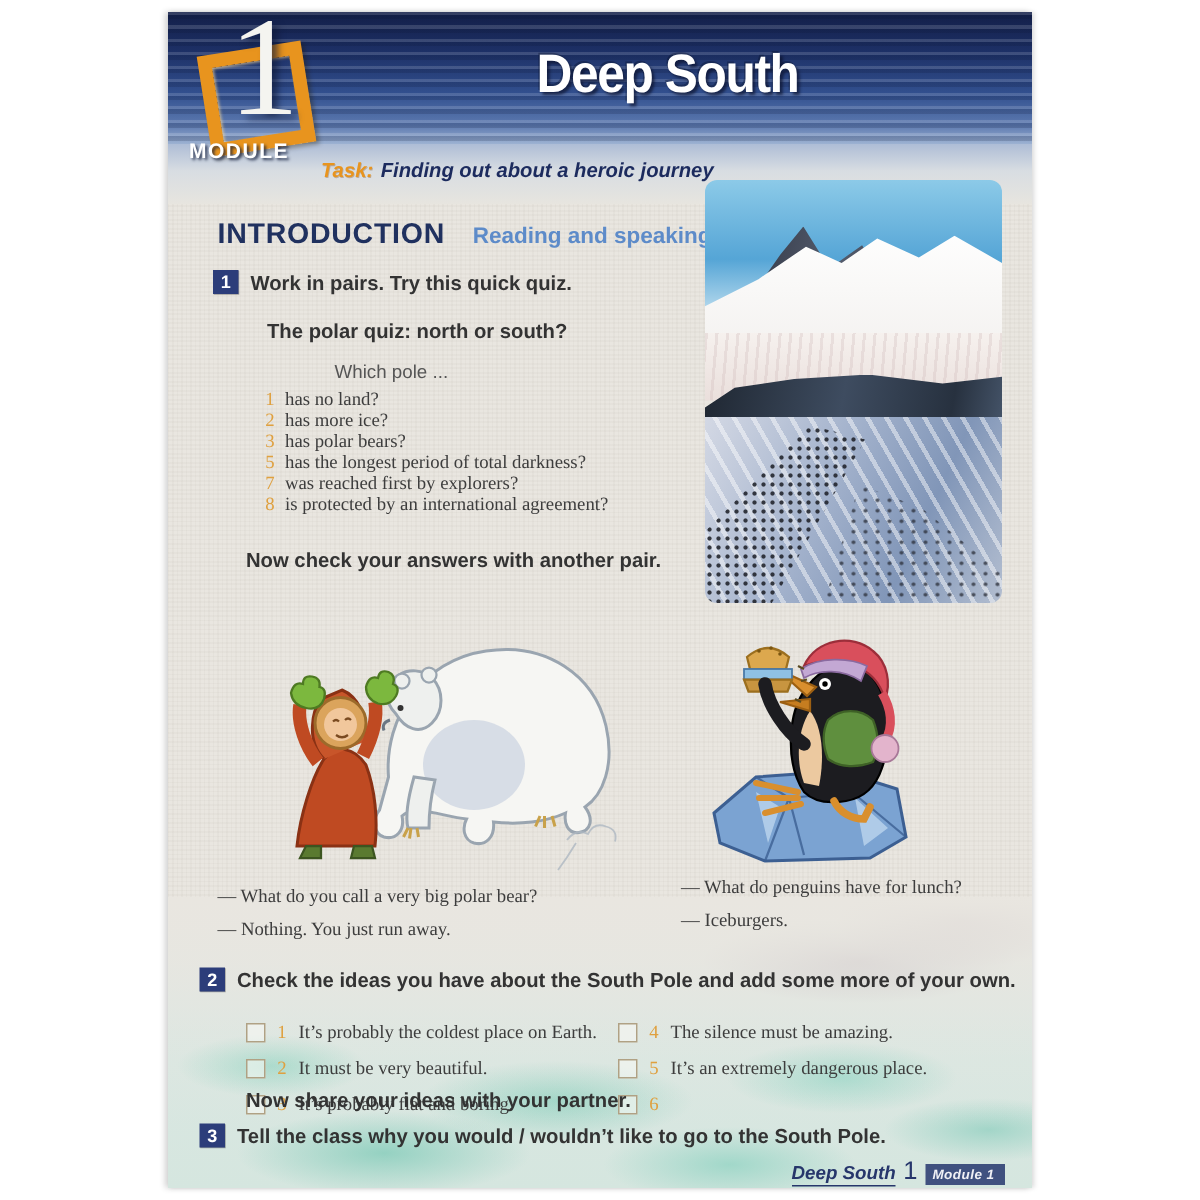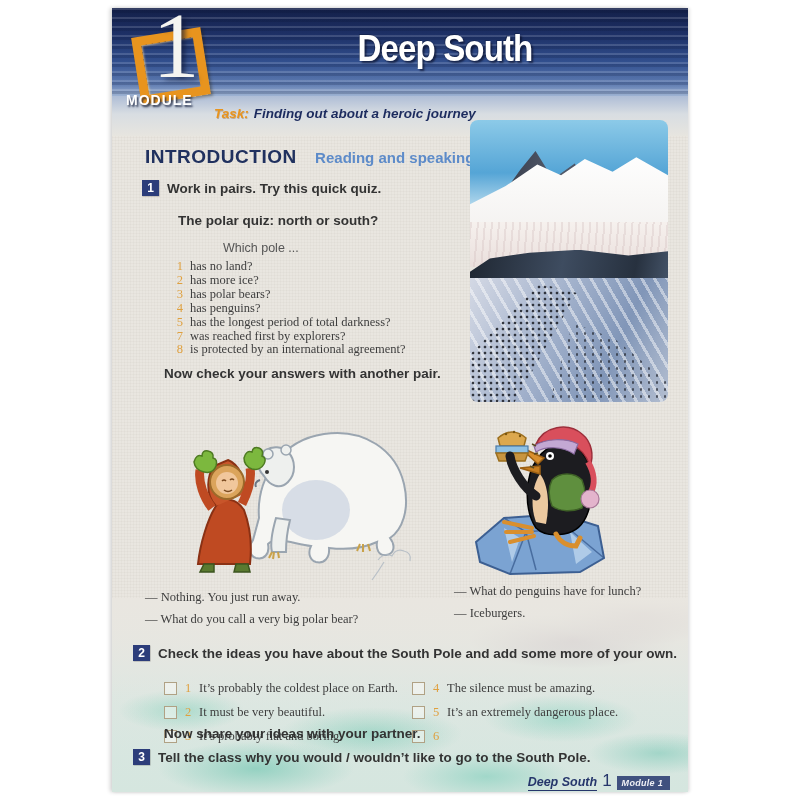--- a/index.html
+++ b/index.html
@@ -192,21 +192,20 @@
     <div class="ex-row" style="left:30px; top:172px;">
       <div class="ex-marker">1</div>
       <div class="ex-instruction">Work in pairs. Try this quick quiz.</div>
     </div>
     <div class="quiz-title">The polar quiz: north or south?</div>
     <div class="quiz-lead">Which pole ...</div>
     <ol class="quiz-list">
       <li><span class="q-num">1</span><span>has no land?</span></li>
       <li><span class="q-num">2</span><span>has more ice?</span></li>
       <li><span class="q-num">3</span><span>has polar bears?</span></li>
-      <li><span class="q-num">4</span><span>has penguins?</span></li>
       <li><span class="q-num">5</span><span>has the longest period of total darkness?</span></li>
       <li><span class="q-num">7</span><span>was reached first by explorers?</span></li>
       <li><span class="q-num">8</span><span>is protected by an international agreement?</span></li>
     </ol>
     <div class="check-line">Now check your answers with another pair.</div>
 
     <svg class="cartoon cartoon-left" width="262" height="188" viewBox="0 0 262 188">
 
       <path d="M95 120 C92 80 118 42 160 36 C200 30 232 52 240 86 C246 112 238 132 226 140 C232 148 230 156 222 157 C214 158 212 150 213 144 C200 150 182 152 165 150 C166 160 160 166 152 164 C145 162 144 154 147 148 C130 146 112 138 104 146 C106 156 100 162 92 160 C85 158 84 148 89 142 Z" fill="#f6f6f3" stroke="#9aa5b0" stroke-width="2"></path>
 
@@ -268,22 +267,22 @@
       <circle cx="80" cy="36" r="1.2" fill="#7a5510"></circle>
       <path d="M92 44 l4 2 M94 54 l4 -1 M90 66 l4 2" stroke="#5a4a20" stroke-width="1.5"></path>
 
       <path d="M96 96 C84 88 72 70 70 56" stroke="#1c1c20" stroke-width="9" fill="none" stroke-linecap="round"></path>
 
       <path d="M92 128 L64 122 M92 132 L66 132 M94 136 L70 142" stroke="#d98f2e" stroke-width="4" stroke-linecap="round"></path>
       <path d="M116 134 C120 142 128 146 136 146 L140 138" stroke="#d98f2e" stroke-width="5" fill="none" stroke-linecap="round"></path>
     </svg>
 
     <div class="caption cap-left">
+      <div>— What do you call a very big polar bear?</div>
       <div>— Nothing. You just run away.</div>
-      <div>— What do you call a very big polar bear?</div>
     </div>
     <div class="caption cap-right">
       <div>— What do penguins have for lunch?</div>
       <div>— Iceburgers.</div>
     </div>
 
     <div class="ice-band"></div>
 
     <div class="ex-row" style="left:21px; top:637px;">
       <div class="ex-marker">2</div>

